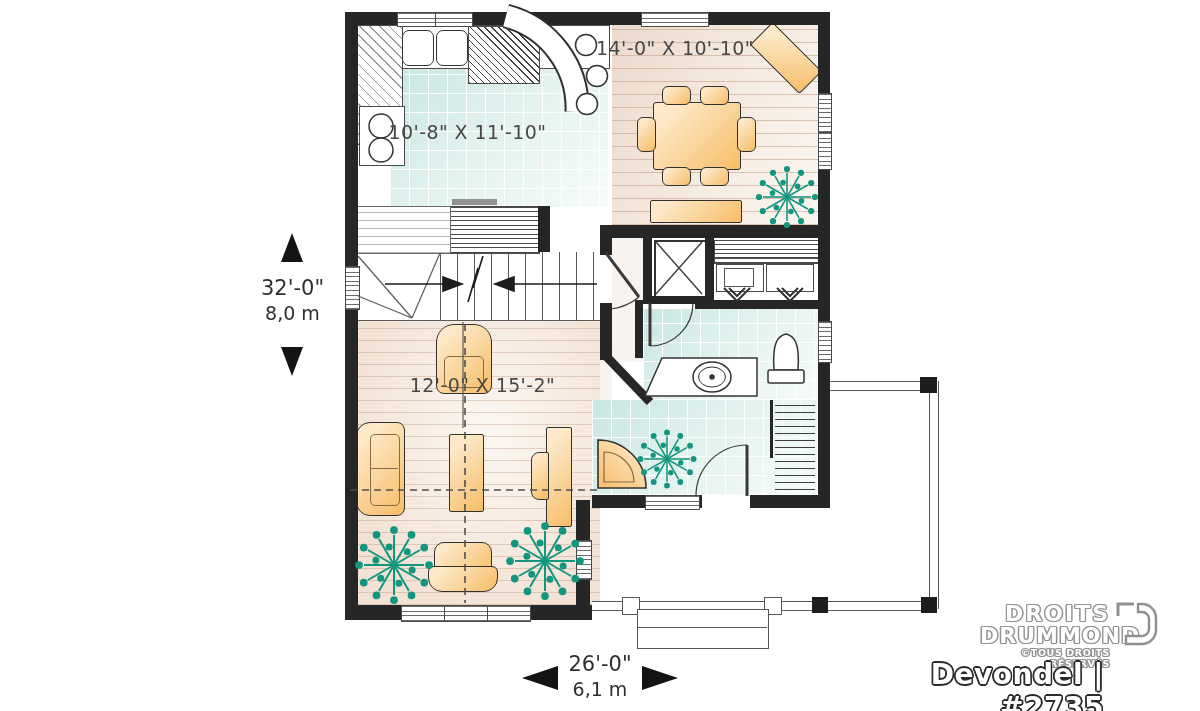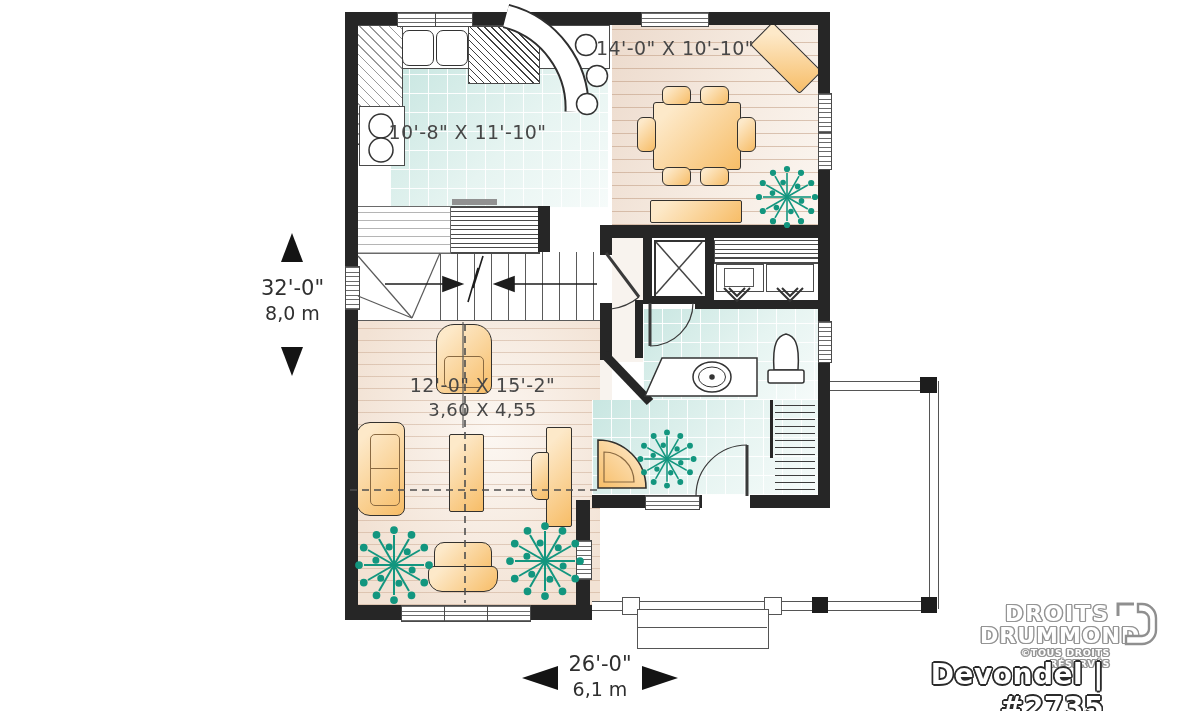--- a/index.html
+++ b/index.html
@@ -272,21 +272,20 @@
   </svg>
 
   <div class="label" style="left:580px;top:36px;width:190px;">
     <div class="lab-imp">14'-0" X 10'-10"</div>
   </div>
   <div class="label" style="left:360px;top:120px;width:215px;">
     <div class="lab-imp">10'-8" X 11'-10"</div>
   </div>
   <div class="label" style="left:385px;top:373px;width:195px;">
     <div class="lab-imp">12'-0" X 15'-2"</div>
-    <div class="lab-met">3,60 X 4,55</div>
   </div>
 
   <div class="tri" style="left:281px;top:233px;border-left:11px solid transparent;border-right:11px solid transparent;border-bottom:29px solid #141414;"></div>
   <div class="dim-text" style="left:240px;top:276px;width:105px;font-size:21px;">32'-0"</div>
   <div class="dim-text" style="left:240px;top:302px;width:105px;font-size:19px;">8,0 m</div>
   <div class="tri" style="left:281px;top:347px;border-left:11px solid transparent;border-right:11px solid transparent;border-top:29px solid #141414;"></div>
 
   <div class="tri" style="left:522px;top:666px;border-top:12px solid transparent;border-bottom:12px solid transparent;border-right:36px solid #141414;"></div>
   <div class="dim-text" style="left:545px;top:652px;width:110px;font-size:21px;">26'-0"</div>
   <div class="dim-text" style="left:545px;top:678px;width:110px;font-size:19px;">6,1 m</div>

